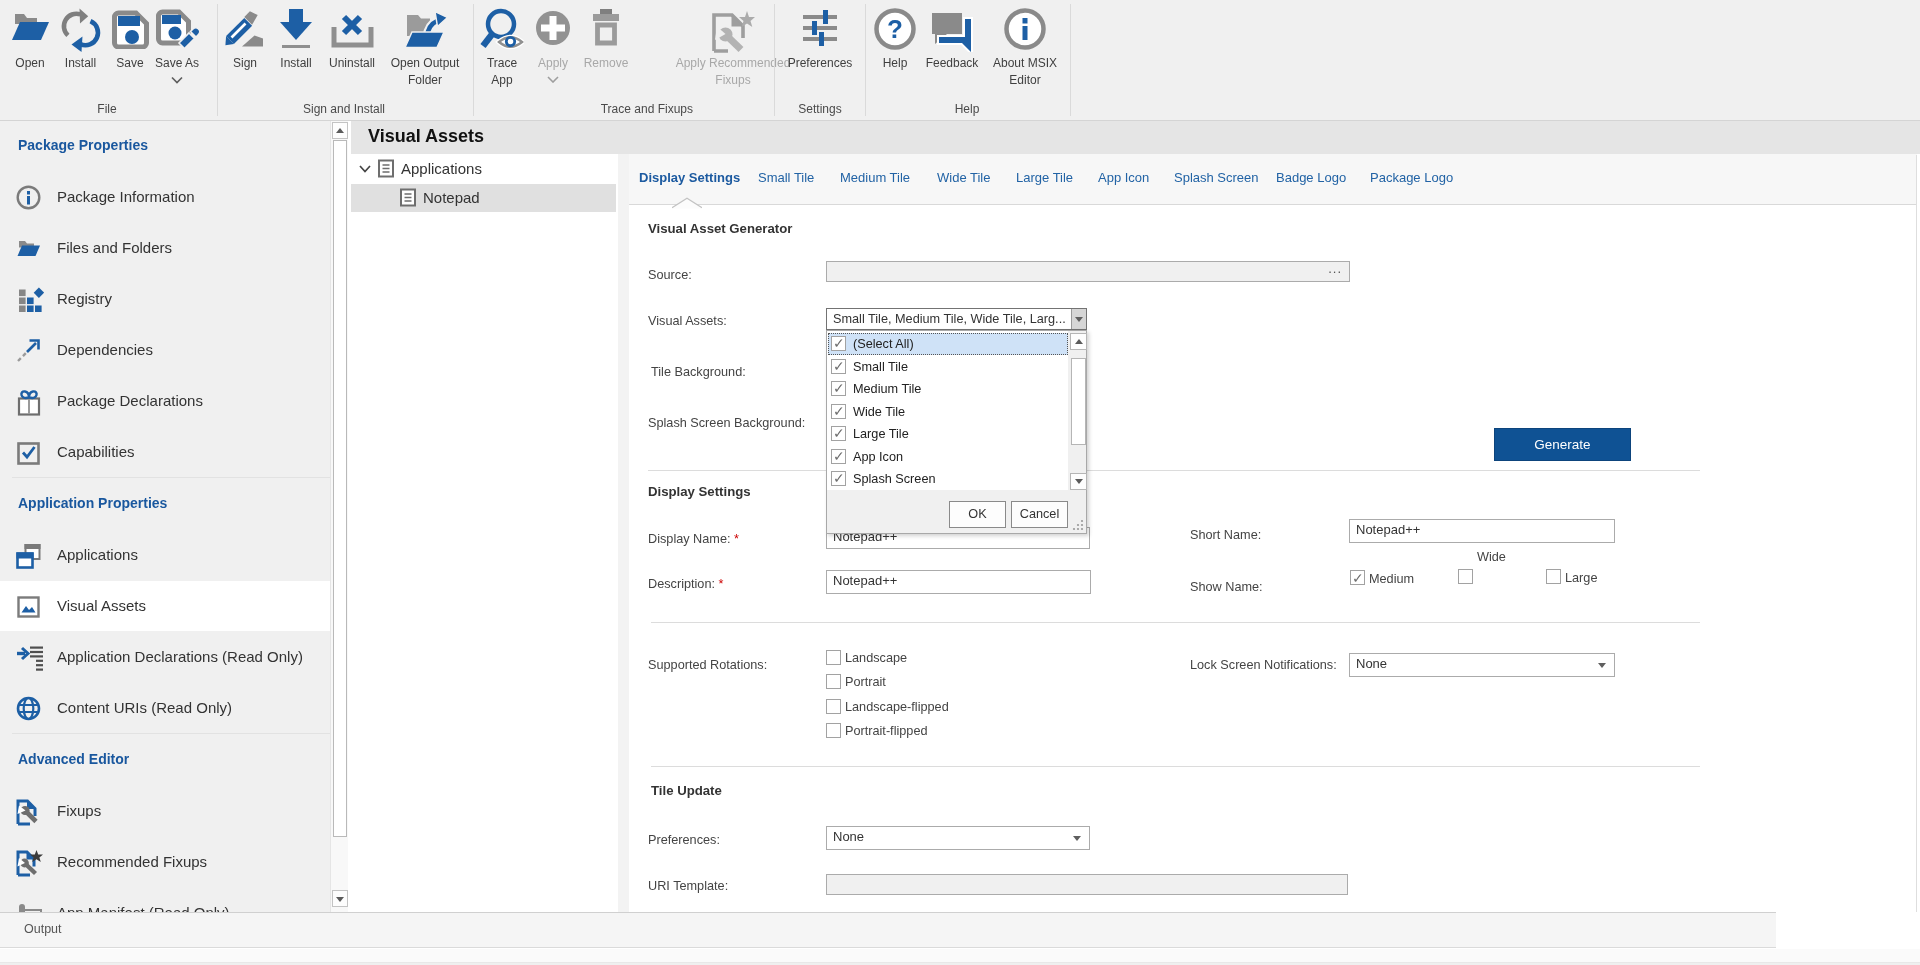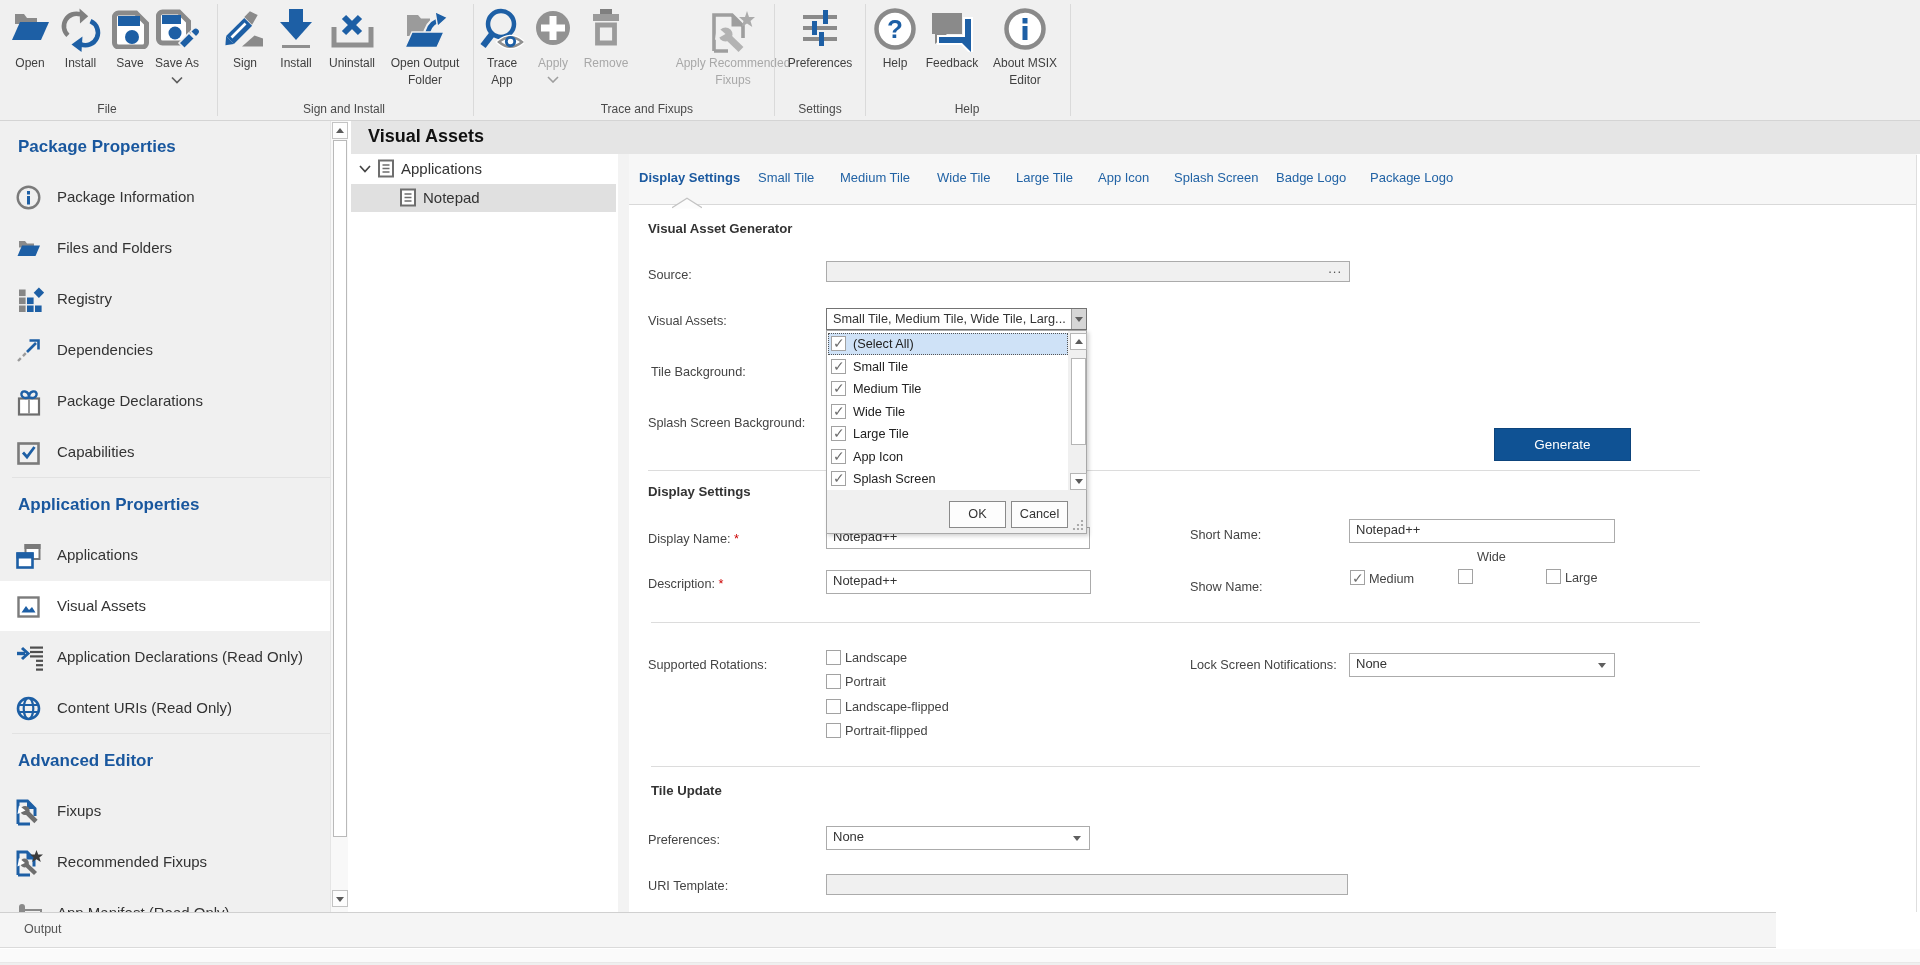--- a/index.html
+++ b/index.html
@@ -15,21 +15,21 @@
   .rbtn .ric { position:absolute; top:8px; left:50%; transform:translateX(-50%); }
   .rlabel { position:absolute; top:55px; width:100%; font-size:12px; line-height:17px;
     color:#3f3f3f; }
   .rlabel.dis { color:#a8a8a8; }
   .chev { position:absolute; top:76px; left:50%; transform:translateX(-50%); }
   .rsep { position:absolute; top:4px; height:112px; width:1px; background:#dadada; }
   .rgrp { position:absolute; top:102px; font-size:12px; color:#4a4a4a; text-align:center; }
 
   
   #sidebar { position:absolute; left:0; top:121px; width:330px; height:791px; background:#f0f0f0; }
-  .shead { position:absolute; left:18px; font-size:17px; font-weight:bold; color:#19579e; }
+  .shead { position:absolute; left:18px; font-size:14px; font-weight:bold; color:#19579e; }
   .sitem { position:absolute; left:0; width:330px; height:50px; }
   .sitem.sel { background:#ffffff; }
   .sitem .sic { position:absolute; left:16px; top:13px; }
   .sitem .stxt { position:absolute; left:57px; top:0; height:50px; line-height:50px;
     font-size:15px; color:#333; white-space:nowrap; }
   .ssep { position:absolute; left:12px; width:318px; height:1px; background:#e2e2e2; }
 
   
   #sscroll { position:absolute; left:330px; top:121px; width:18px; height:791px;
     background:#f8f8f8; border-left:1px solid #e5e5e5; }

